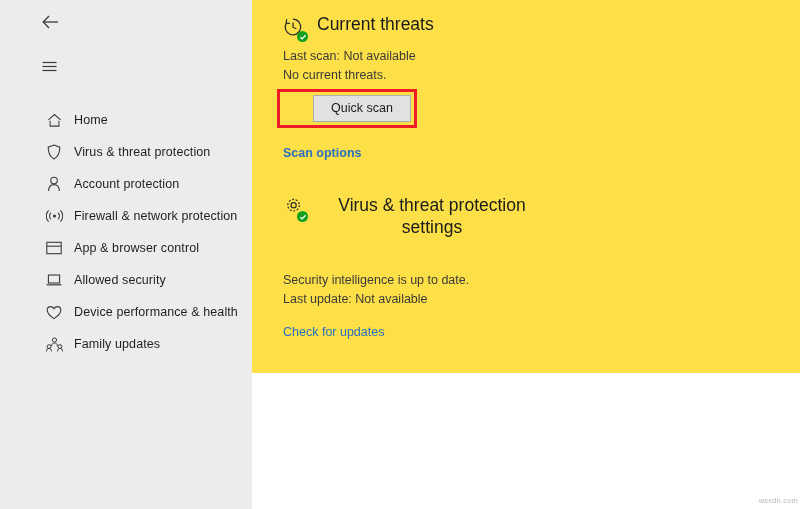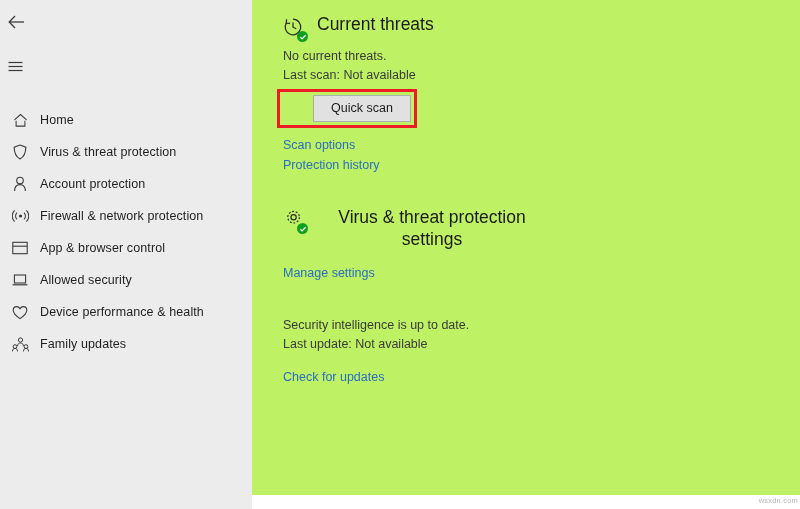--- a/index.html
+++ b/index.html
@@ -23,20 +23,21 @@
   }
 
   
   .sidebar {
     position: relative;
     width: 252px;
     height: 509px;
     background: #ececec;
     box-sizing: border-box;
     flex: 0 0 252px;
+    padding-left: 34px;
   }
   .nav-top {
     padding-top: 4px;
   }
   .icon-btn {
     width: 46px;
     height: 30px;
     display: flex;
     align-items: center;
     justify-content: flex-start;
@@ -71,22 +72,22 @@
     color: #1f1f1f;
     letter-spacing: 0.1px;
     margin-left: 6px;
     white-space: nowrap;
   }
 
   
   .content {
     position: relative;
     flex: 1 1 auto;
-    height: 495px;
-    background: #bef264;
+    height: 373px;
+    background: #fde047;
     padding-left: 31px;
     padding-top: 14px;
     box-sizing: border-box;
   }
 
   .section { position: relative; }
 
   .sec-head {
     display: flex;
     align-items: flex-start;
@@ -135,21 +136,21 @@
     padding: 5px 17px;
     line-height: 15px;
     cursor: pointer;
     font-family: "Liberation Sans", sans-serif;
   }
 
   .btn-wrap {
     position: relative;
     display: inline-block;
     margin-top: 10px;
-    margin-bottom: 2px;
+    margin-bottom: 10px;
     padding-left: 30px;
   }
   .highlight-box {
     position: absolute;
     left: -6px;
     top: -6px;
     right: -6px;
     bottom: -6px;
     border: 3px solid #ee1c25;
     box-sizing: border-box;
@@ -176,21 +177,21 @@
     bottom: 4px;
     font-size: 7.5px;
     color: #b9b9b9;
     letter-spacing: 0.2px;
     font-family: "Liberation Sans", sans-serif;
   }
 
   .s1 { margin-top: 0px; }
   .s2 { margin-top: 31px; text-align: center; }
   .s3 { margin-top: 33px; }
-  .gap-links { margin-top: 11px; }
+  .gap-links { margin-top: 11px; font-weight: bold; }
   .gap-link-single { margin-top: 13px; }
 </style>
 </head>
 <body>
 
 <div class="app">
 
   <div class="sidebar">
 
     <div class="nav-top">
@@ -314,52 +315,48 @@
             <path d="M10 5.6 L10 10.2 L13.3 11.8" fill="none" stroke="#2b2b2b" stroke-width="1.25"></path>
           </svg>
           <span class="green-badge">
             <svg width="8" height="8" viewBox="0 0 8 8">
               <path d="M1.4 4.2 L3.1 5.9 L6.6 2.2" fill="none" stroke="#ffffff" stroke-width="1.3"></path>
             </svg>
           </span>
         </span>
         <div class="sec-title">Current threats</div>
       </div>
+      <div class="body-text">Last scan: Not available</div>
       <div class="body-text">No current threats.</div>
-      <div class="body-text">Last scan: Not available</div>
 
       <div class="btn-wrap">
         <div class="btn">Quick scan</div>
         <div class="highlight-box"></div>
       </div>
 
       <div class="gap-links">
         <a class="link">Scan options</a>
-        <a class="link">Protection history</a>
       </div>
     </div>
 
     <div class="section s2">
       <div class="sec-head">
         <span class="sec-ico">
           <svg width="20" height="20" viewBox="0 0 20 20">
             <circle cx="8.6" cy="8.2" r="2.6" fill="none" stroke="#2b2b2b" stroke-width="1.2"></circle>
             <circle cx="8.6" cy="8.2" r="5.8" fill="none" stroke="#2b2b2b" stroke-width="1.2" stroke-dasharray="1.9 1.7"></circle>
           </svg>
           <span class="green-badge">
             <svg width="8" height="8" viewBox="0 0 8 8">
               <path d="M1.4 4.2 L3.1 5.9 L6.6 2.2" fill="none" stroke="#ffffff" stroke-width="1.3"></path>
             </svg>
           </span>
         </span>
         <div class="sec-title two-line">Virus &amp; threat protection settings</div>
       </div>
-      <div class="gap-link-single">
-        <a class="link">Manage settings</a>
-      </div>
     </div>
 
     <div class="section s3">
       <div class="body-text">Security intelligence is up to date.</div>
       <div class="body-text">Last update: Not available</div>
       <div class="gap-link-single">
         <a class="link">Check for updates</a>
       </div>
     </div>
 

